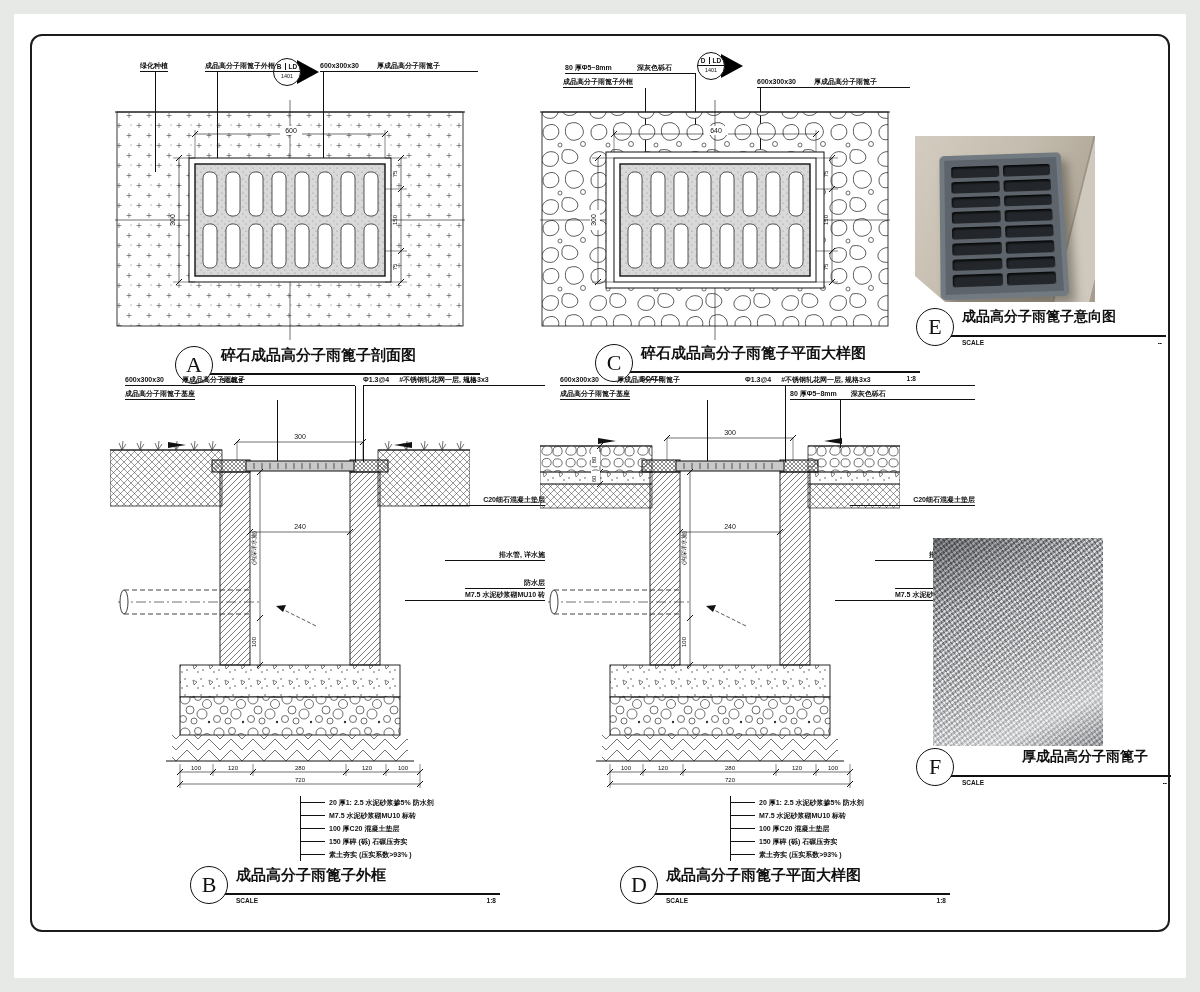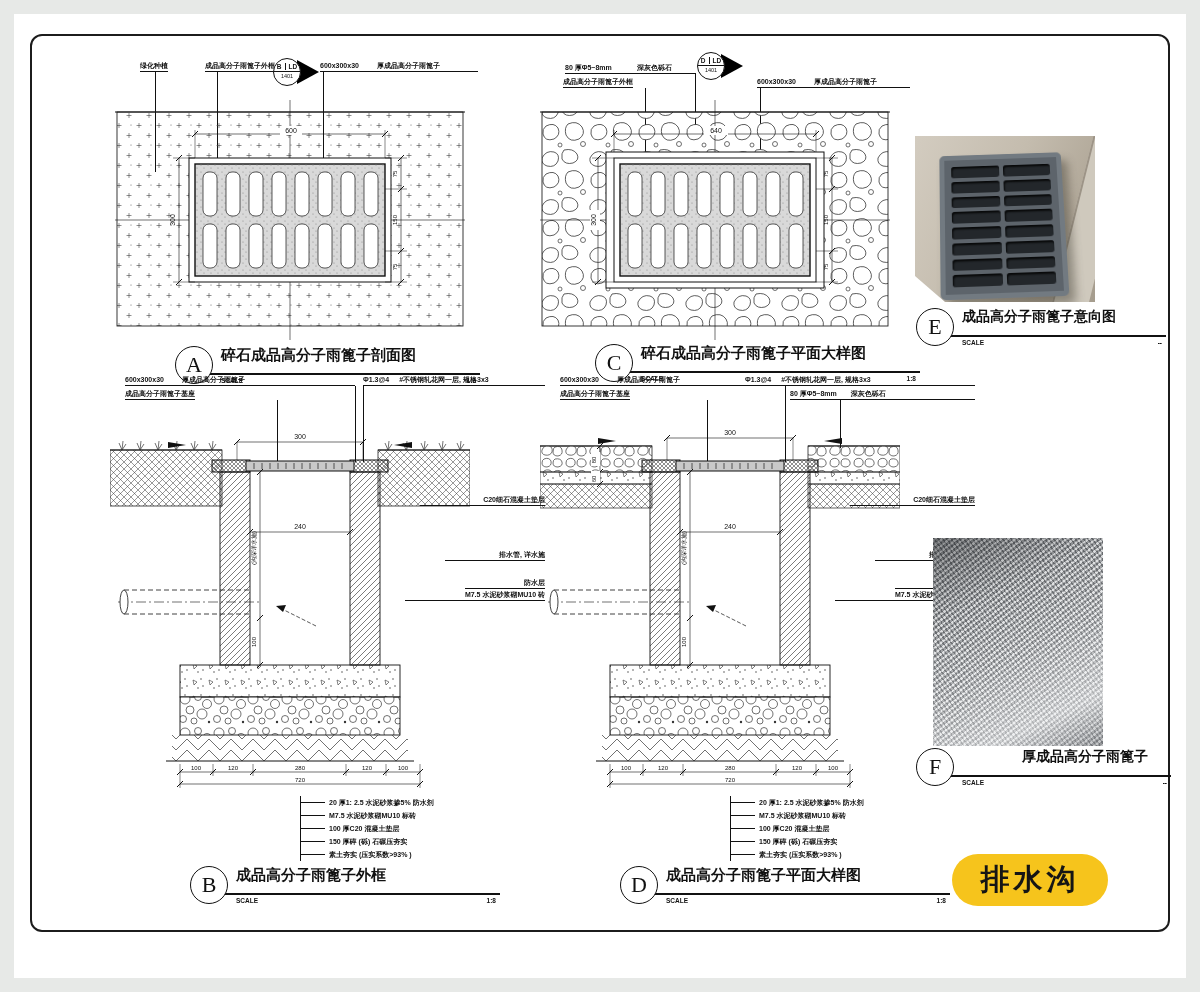--- a/index.html
+++ b/index.html
@@ -533,15 +533,14 @@
     <div class="shade"></div>
   </div>
   <div class="titlerow" style="left:916px;top:748px;width:255px;height:44px;">
     <div class="trule"></div>
     <div class="refcirc">F</div>
     <div class="ttext" style="font-size:14px;left:106px;">厚成品高分子雨篦子</div>
     <div class="tscale">SCALE</div>
     <div class="tsval">--</div>
   </div>
 
-  <div class="badge" style="left:952px;top:854px;width:156px;height:52px;">排水沟</div>
 
 </div>
 
 </body></html>

